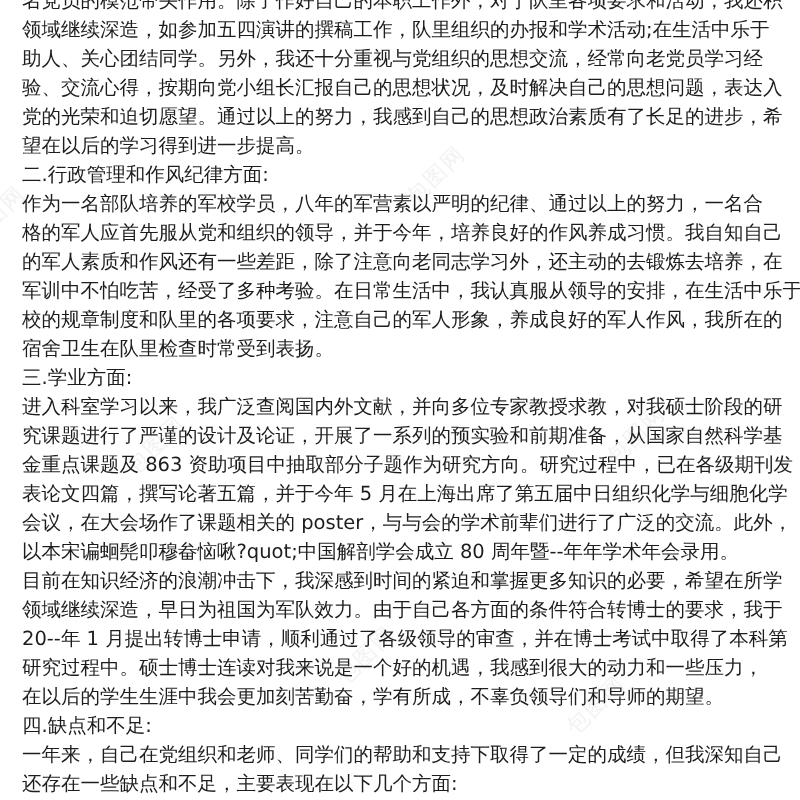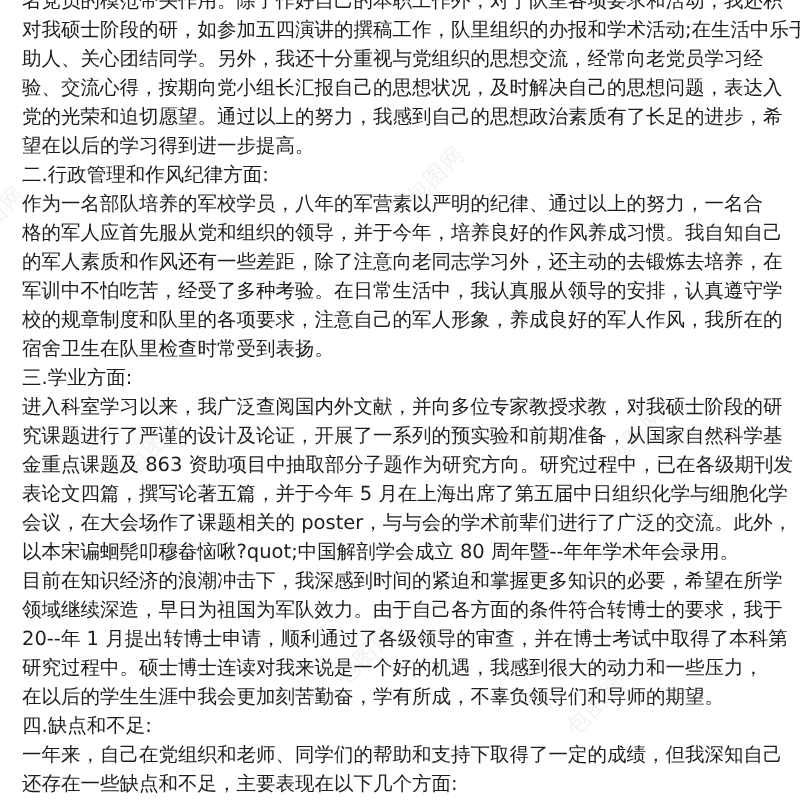--- a/index.html
+++ b/index.html
@@ -80,30 +80,30 @@
     <div class="wm wm-a">包图网</div>
     <div class="wm wm-b">包图网</div>
     <div class="wm wm-c">包图网</div>
     <div class="wm wm-d">包图网</div>
     <div class="wm wm-e">包图网</div>
     <div class="wm wm-f">包图网</div>
   </div>
 
   <div id="doc-body">
     <div class="line">名党员的模范带头作用。除了作好自己的本职工作外，对于队里各项要求和活动，我还积</div>
-    <div class="line">对我硕士阶段的研，如参加五四演讲的撰稿工作，队里组织的办报和学术活动;在生活中乐于</div>
+    <div class="line">领域继续深造，如参加五四演讲的撰稿工作，队里组织的办报和学术活动;在生活中乐于</div>
     <div class="line">助人、关心团结同学。另外，我还十分重视与党组织的思想交流，经常向老党员学习经</div>
     <div class="line">验、交流心得，按期向党小组长汇报自己的思想状况，及时解决自己的思想问题，表达入</div>
     <div class="line">党的光荣和迫切愿望。通过以上的努力，我感到自己的思想政治素质有了长足的进步，希</div>
     <div class="line short">望在以后的学习得到进一步提高。</div>
     <div class="line short">二.行政管理和作风纪律方面:</div>
     <div class="line">作为一名部队培养的军校学员，八年的军营素以严明的纪律、通过以上的努力，一名合</div>
     <div class="line">格的军人应首先服从党和组织的领导，并于今年，培养良好的作风养成习惯。我自知自己</div>
     <div class="line">的军人素质和作风还有一些差距，除了注意向老同志学习外，还主动的去锻炼去培养，在</div>
-    <div class="line">军训中不怕吃苦，经受了多种考验。在日常生活中，我认真服从领导的安排，认真遵守学</div>
+    <div class="line">军训中不怕吃苦，经受了多种考验。在日常生活中，我认真服从领导的安排，在生活中乐于</div>
     <div class="line">校的规章制度和队里的各项要求，注意自己的军人形象，养成良好的军人作风，我所在的</div>
     <div class="line short">宿舍卫生在队里检查时常受到表扬。</div>
     <div class="line short">三.学业方面:</div>
     <div class="line">进入科室学习以来，我广泛查阅国内外文献，并向多位专家教授求教，对我硕士阶段的研</div>
     <div class="line">究课题进行了严谨的设计及论证，开展了一系列的预实验和前期准备，从国家自然科学基</div>
     <div class="line">金重点课题及 863 资助项目中抽取部分子题作为研究方向。研究过程中，已在各级期刊发</div>
     <div class="line">表论文四篇，撰写论著五篇，并于今年 5 月在上海出席了第五届中日组织化学与细胞化学</div>
     <div class="line">会议，在大会场作了课题相关的 poster，与与会的学术前辈们进行了广泛的交流。此外，</div>
     <div class="line">以本宋谝蛔髡叩穆畚恼啾?quot;中国解剖学会成立 80 周年暨--年年学术年会录用。</div>
     <div class="line">目前在知识经济的浪潮冲击下，我深感到时间的紧迫和掌握更多知识的必要，希望在所学</div>

